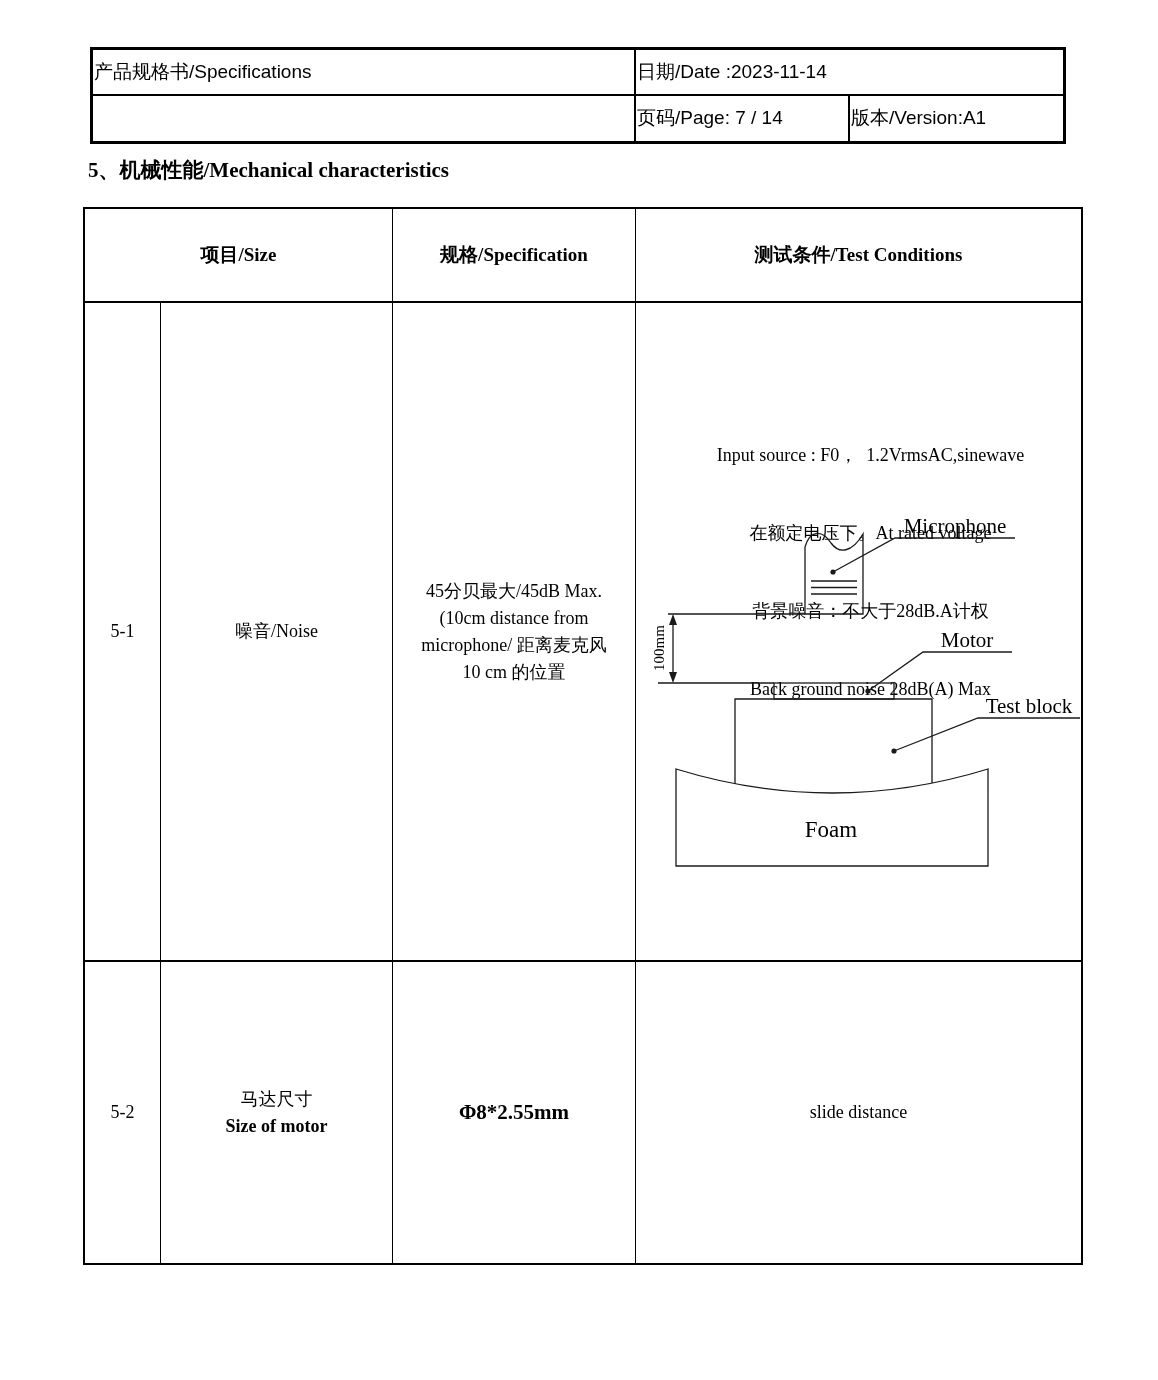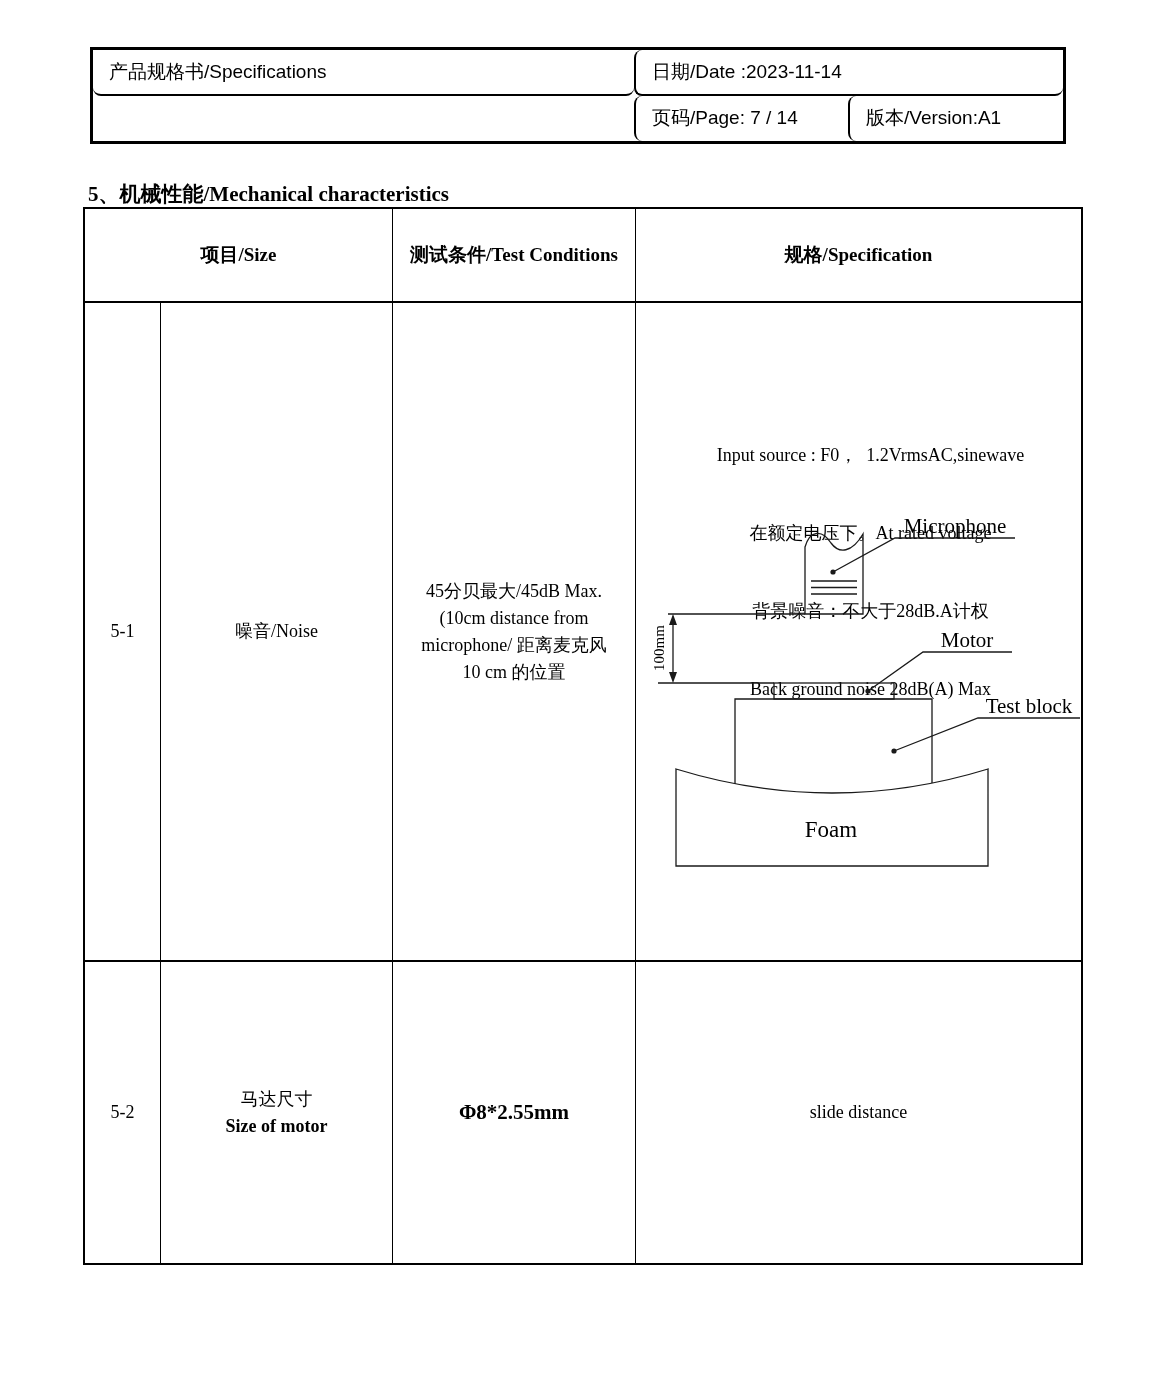--- a/index.html
+++ b/index.html
@@ -4,31 +4,31 @@
 <style>
   html,body{margin:0;padding:0;background:#ffffff;}
   .page{position:relative;width:1158px;height:1380px;background:#fff;color:#000;
         font-family:"Liberation Serif", serif;}
 
   
   .doc-header{position:absolute;left:90px;top:47px;width:976px;height:97px;
               border:3px solid #000;box-sizing:border-box;
               display:grid;grid-template-columns:541px 214px 1fr;grid-template-rows:1fr 1fr;
               font-family:"Liberation Sans", sans-serif;font-size:19px;}
-  .doc-header .cell{display:flex;align-items:center;padding-left:16px;box-sizing:border-box;
-                    border-color:#000;white-space:pre;border-radius:8px;}
+  .doc-header .cell{display:flex;align-items:center;padding-left:1px;box-sizing:border-box;
+                    border-color:#000;white-space:pre;}
   .dh-spec{grid-column:1/2;border-bottom:2px solid #000;}
   .dh-date{grid-column:2/4;border-bottom:2px solid #000;border-left:2px solid #000;}
   .dh-motor{grid-column:1/2;}
   .dh-page{grid-column:2/3;border-left:2px solid #000;}
   .dh-version{grid-column:3/4;border-left:2px solid #000;}
   .dh-model{margin-left:38px;}
 
   
-  .section-title{position:absolute;left:88px;top:180px;font-size:21px;font-weight:bold;
+  .section-title{position:absolute;left:88px;top:156px;font-size:21px;font-weight:bold;
                  font-family:"Liberation Serif", serif;}
 
   
   .spec-table{position:absolute;left:83px;top:207px;width:1000px;height:1058px;
               border:2px solid #000;box-sizing:border-box;
               display:grid;grid-template-columns:75px 232px 243px 1fr;
               grid-template-rows:94px 659px 1fr;}
   .spec-table>div{box-sizing:border-box;border-color:#000;}
   .th{display:flex;align-items:center;justify-content:center;
       font-weight:bold;font-size:19px;border-bottom:2px solid #000;}
@@ -57,22 +57,22 @@
     <div class="cell dh-date">日期/Date :2023-11-14</div>
     <div class="cell dh-page">页码/Page: 7 / 14</div>
     <div class="cell dh-version">版本/Version:A1</div>
   </div>
 
   <div class="section-title">5、机械性能/Mechanical characteristics</div>
 
   <div class="spec-table">
 
     <div class="th th-item">项目/Size</div>
+    <div class="th bl">规格/Specification</div>
     <div class="th bl">测试条件/Test Conditions</div>
-    <div class="th bl">规格/Specification</div>
 
     <div class="cell-c bb">5-1</div>
     <div class="cell-c bl bb">噪音/Noise</div>
     <div class="cell-c bl bb">
       <div>45分贝最大/45dB Max.</div>
       <div>(10cm distance from</div>
       <div>microphone/ 距离麦克风</div>
       <div>10 cm  的位置</div>
     </div>
     <div class="test-cell bl bb">

